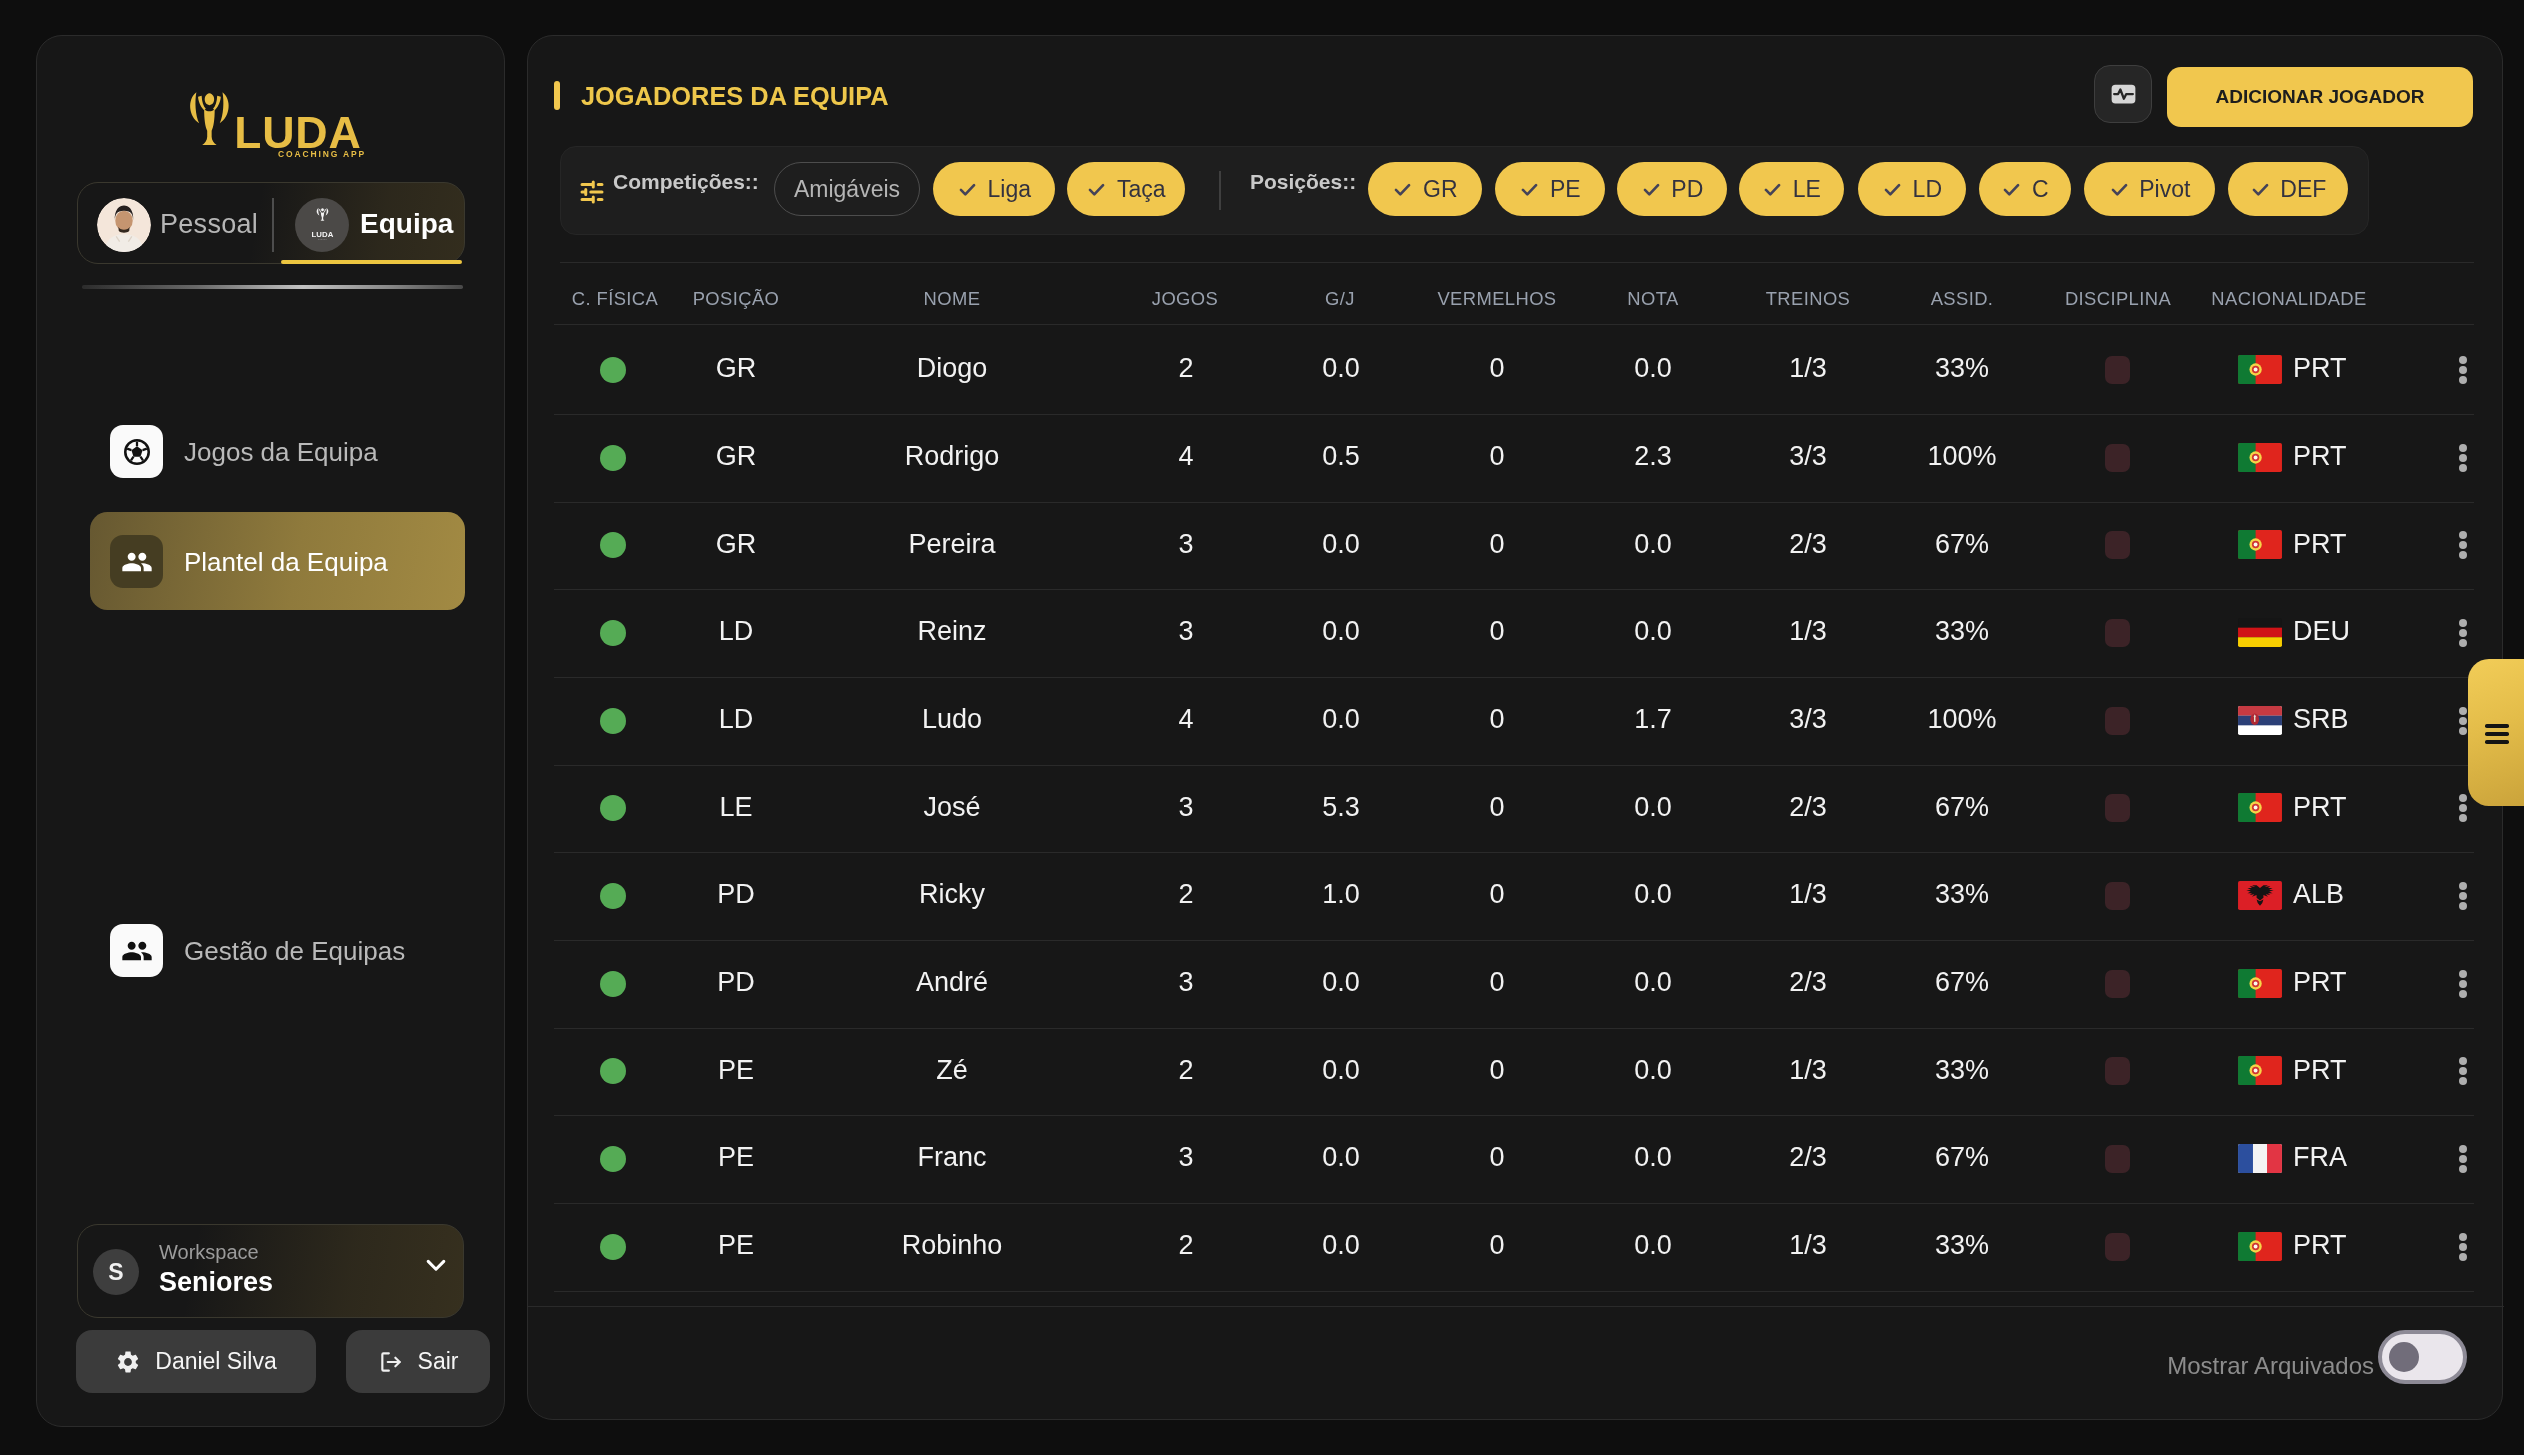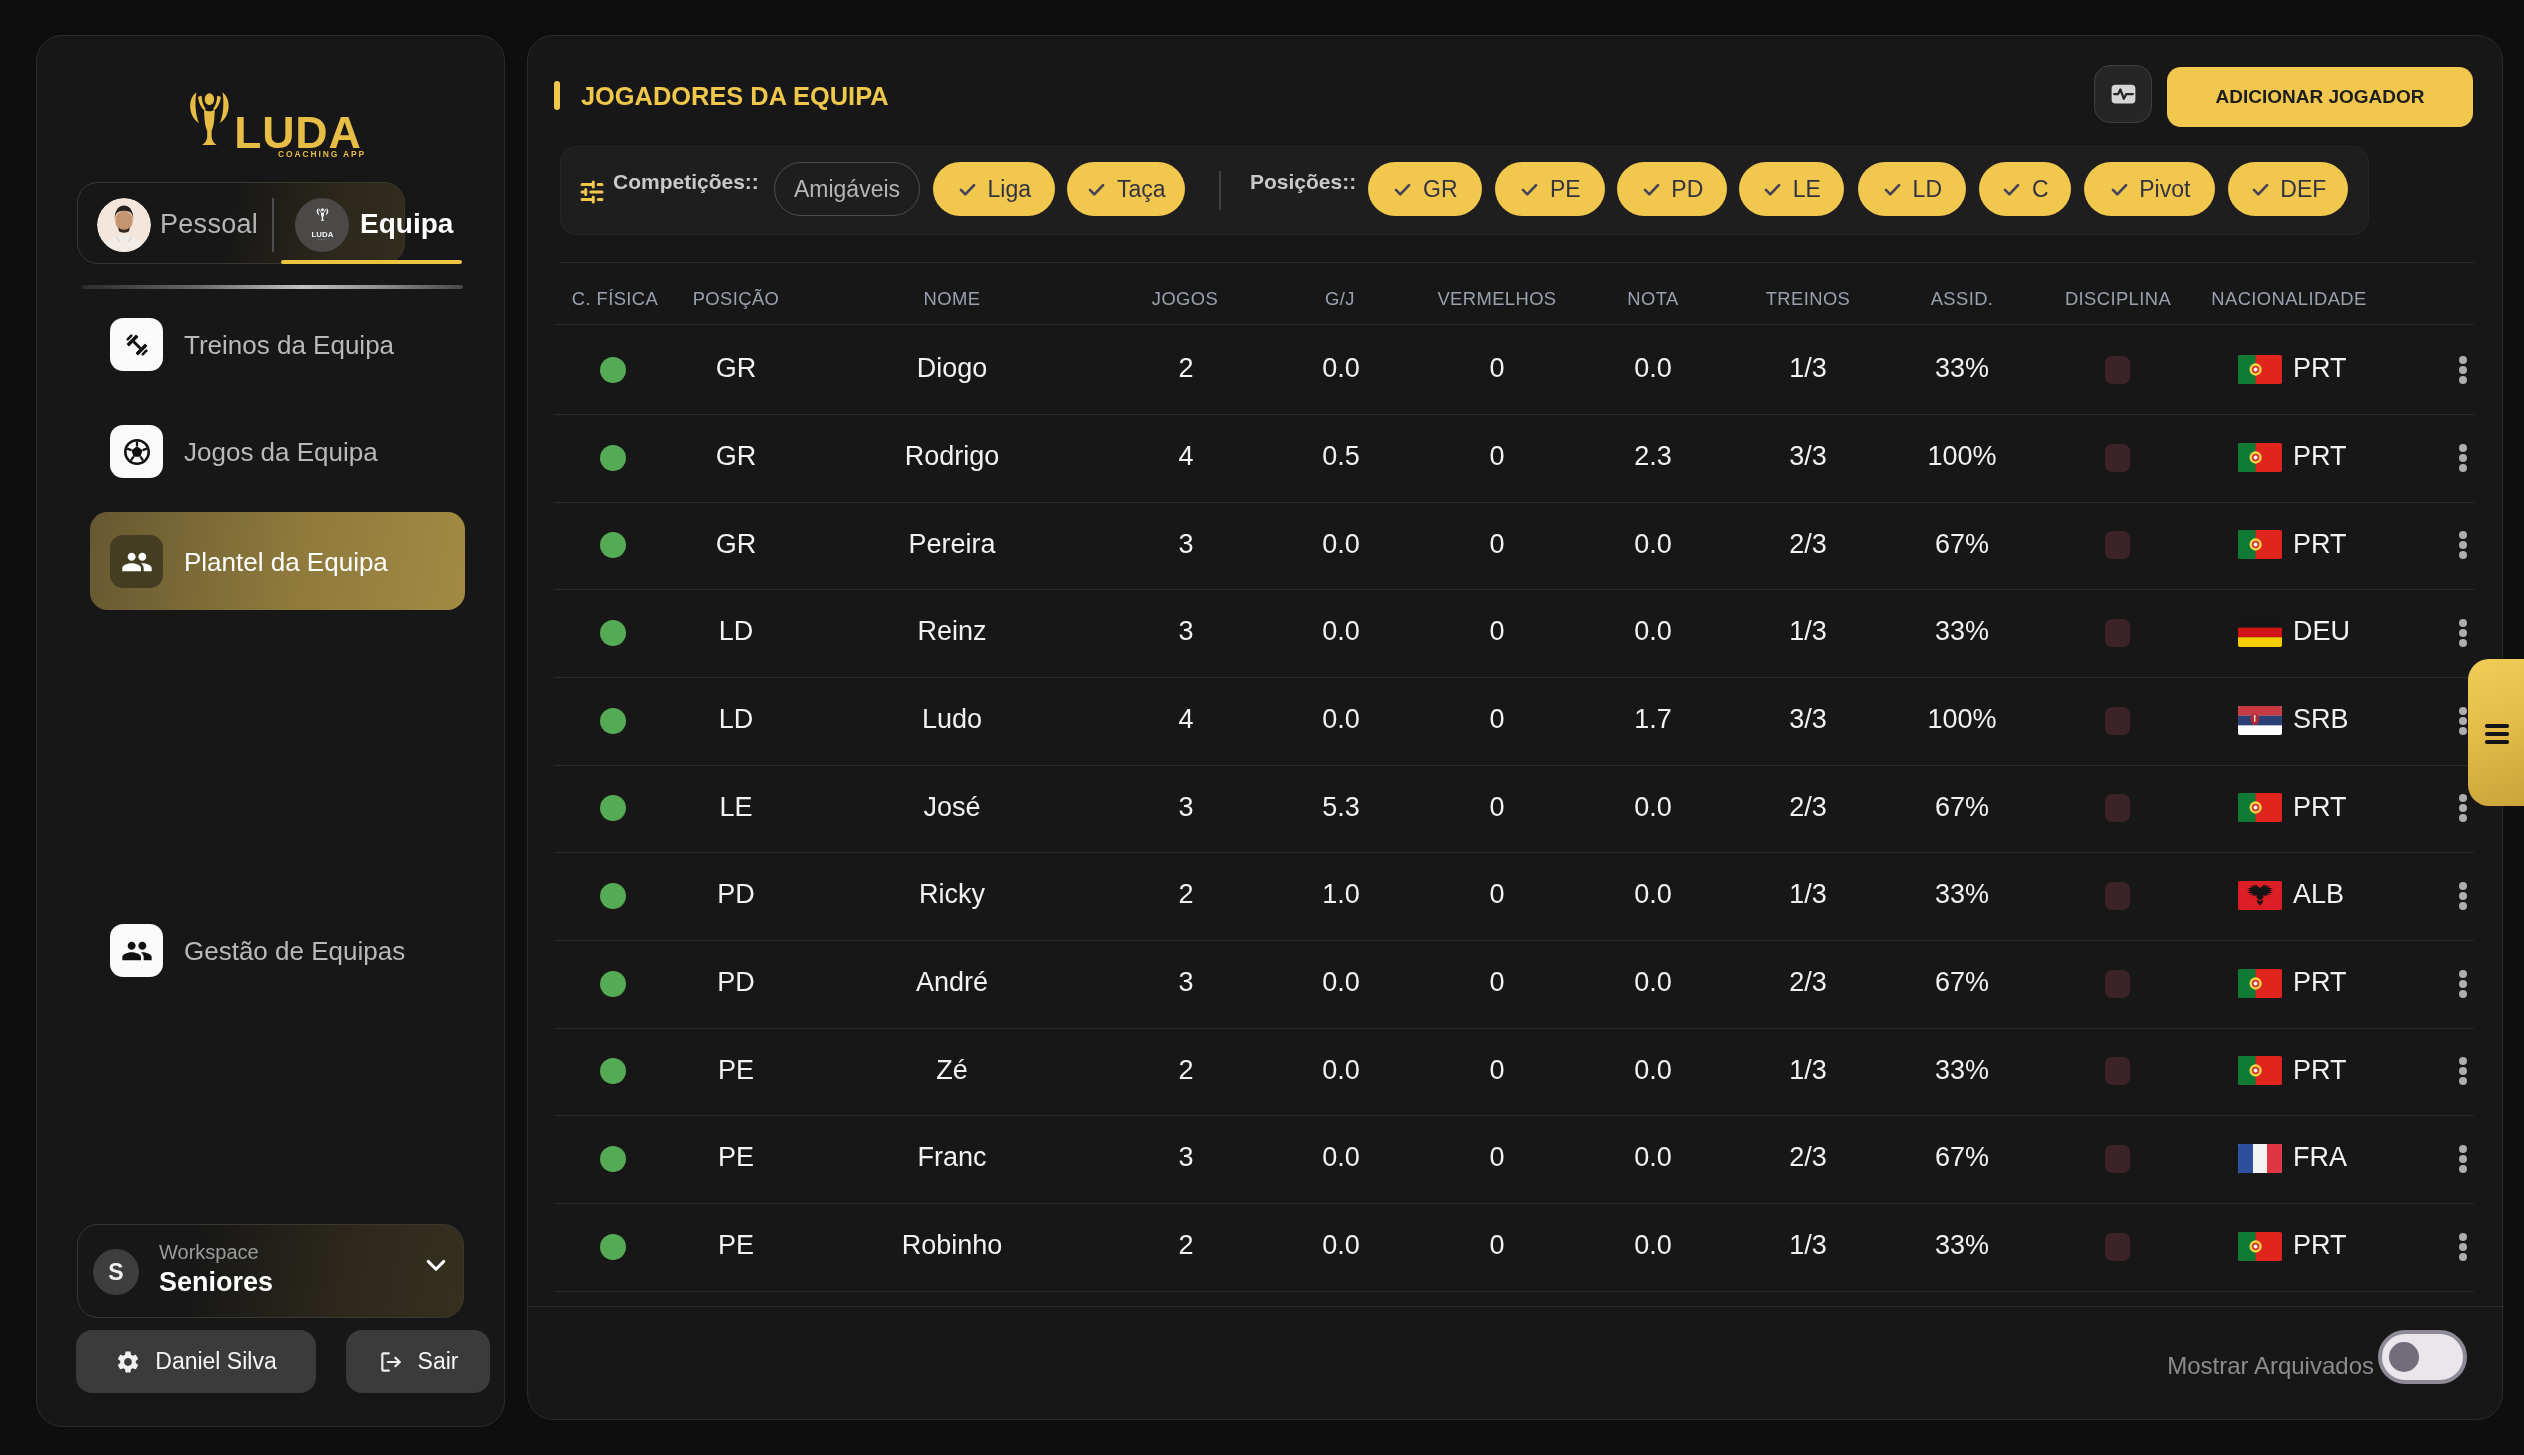--- a/index.html
+++ b/index.html
@@ -5,21 +5,21 @@
 html,body { width:2525px; height:1455px; background:#0e0e0e; overflow:hidden;
   font-family:"Liberation Sans", sans-serif; }
 #sidebar { position:absolute; left:36px; top:35px; width:469px; height:1392px;
   background:#171717; border:0.9px solid #2b2b2b; border-radius:26px; }
 #main { position:absolute; left:527px; top:35px; width:1976px; height:1385px;
   background:#171717; border:0.9px solid #2b2b2b; border-radius:26px; }
 #sidebar > *, #main > * { position:absolute; }
 
 
 #logo { left:140px; top:51px; }
-#tabs { left:40px; top:146px; width:328px; height:82px; border:0.9px solid #3a382e;
+#tabs { left:40px; top:146px; width:388px; height:82px; border:0.9px solid #3a382e;
   border-radius:21px; background:linear-gradient(100deg, rgba(0,0,0,0) 46%, rgba(196,160,64,0.12) 78%, rgba(196,160,64,0.16) 100%); }
 #tabs > div { position:absolute; }
 .avatar { left:19px; top:15px; width:54px; height:54px; border-radius:50%; overflow:hidden; }
 #tab-pessoal { left:82px; top:26px; font-size:27px; color:#b5b5b5; letter-spacing:0.3px; }
 #tabdiv { left:194px; top:15px; width:1.8px; height:54px; background:#4d4d4d; }
 .lcircle { left:217px; top:15px; width:54px; height:54px; border-radius:50%; background:#4b4947;
   display:flex; flex-direction:column; align-items:center; justify-content:center; }
 #tab-equipa { left:282px; top:24.5px; font-size:28px; color:#fff; font-weight:bold; }
 #underline { left:203px; top:77px; width:181px; height:4.4px; background:#ecc540; border-radius:2.6px; }
 #gradline { left:45px; top:249px; width:381px; height:3.5px; border-radius:1.8px;
@@ -119,34 +119,20 @@
 <path d="M40.5 27 C44.5 31.5 55.5 31.5 59.5 27 C59.5 43 57.5 52 54 58.5 L54 67 C54 72 58 76.5 63 79 L37 79 C42 76.5 46 72 46 67 L46 58.5 C42.5 52 40.5 43 40.5 27 Z"></path>
           </g>
        <text x="50" y="103" fill="#f4f4f4" font-size="27" font-weight="bold" text-anchor="middle" letter-spacing="0.5">LUDA</text>
        <text x="50" y="117" fill="#f4f4f4" font-size="11" text-anchor="middle" letter-spacing="1.5">······</text>
     </svg>
       </div>
     <div id="tab-equipa">Equipa</div>
     <div id="underline"></div>
   </div>
   <div id="gradline"></div>
-  <div class="mitem" style="top:282px">
-<div class="micon">
-        <svg width="32" height="32" viewBox="0 0 24 24" fill="#111">
-          <g transform="rotate(45 12 12)">
-            <rect x="8.2" y="10.9" width="7.6" height="2.2"></rect>
-            <rect x="5.9" y="6.9" width="2.6" height="10.2" rx="0.6"></rect>
-            <rect x="15.5" y="6.9" width="2.6" height="10.2" rx="0.6"></rect>
-            <rect x="3.1" y="9.3" width="1.9" height="5.4" rx="0.5"></rect>
-            <rect x="19" y="9.3" width="1.9" height="5.4" rx="0.5"></rect>
-          </g>
-        </svg>
-      </div>
-<div class="mlabel">Treinos da Equipa</div>
-    </div>
 <div class="mitem" style="top:389px">
 <div class="micon">
         <svg width="32" height="32" viewBox="0 0 24 24" fill="#111">
           <circle cx="12" cy="12" r="8.8" fill="none" stroke="#111" stroke-width="1.9"></circle>
           <path d="M12 7.6 l4.2 3 -1.6 4.9 h-5.2 l-1.6-4.9 Z"></path>
           <path d="M12 7.6 V4.2 M16.2 10.6 L19.4 9.5 M14.6 15.5 L16.5 18.3 M9.4 15.5 L7.5 18.3 M7.8 10.6 L4.6 9.5" stroke="#111" stroke-width="1.7" fill="none"></path>
         </svg>
       </div>
 <div class="mlabel">Jogos da Equipa</div>
     </div>

